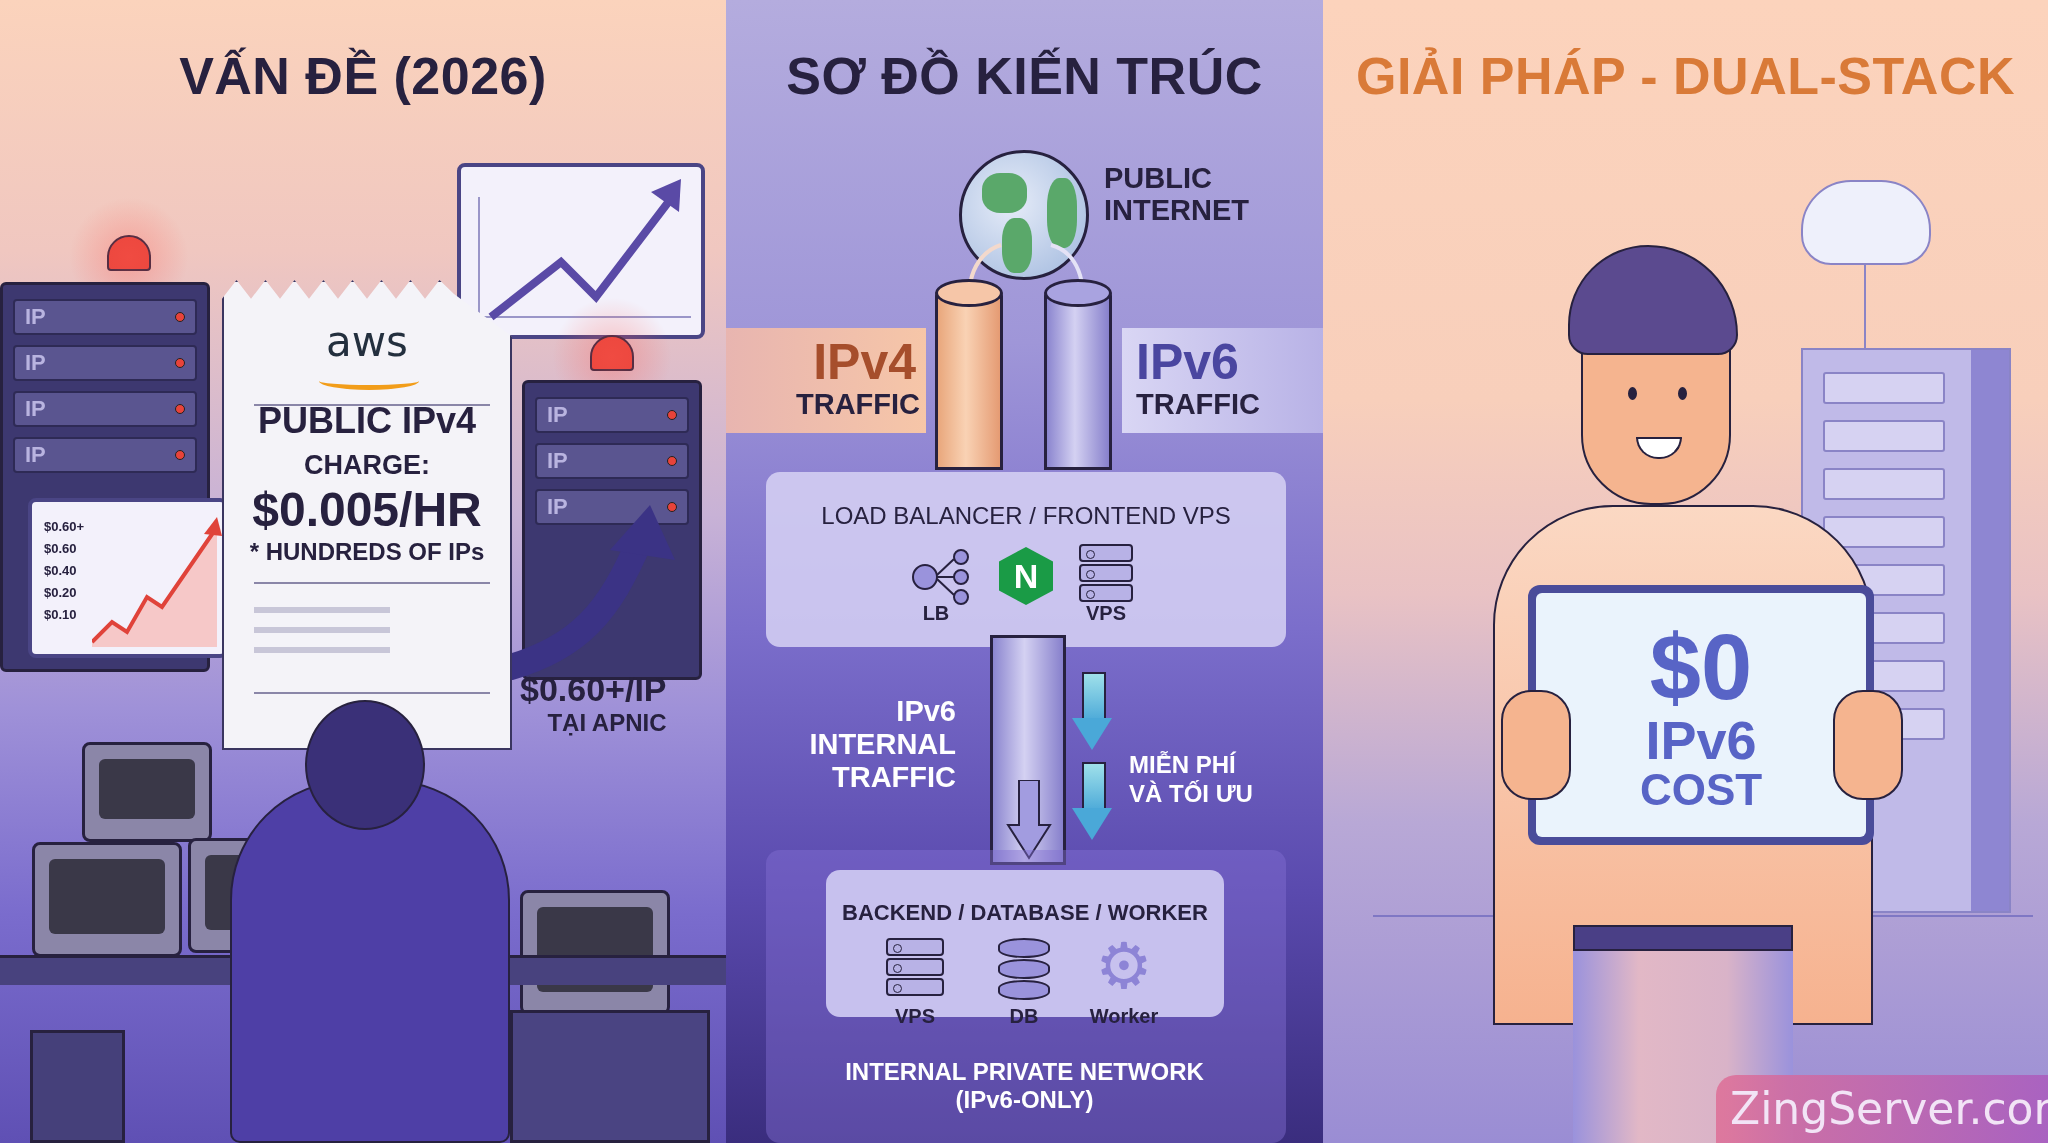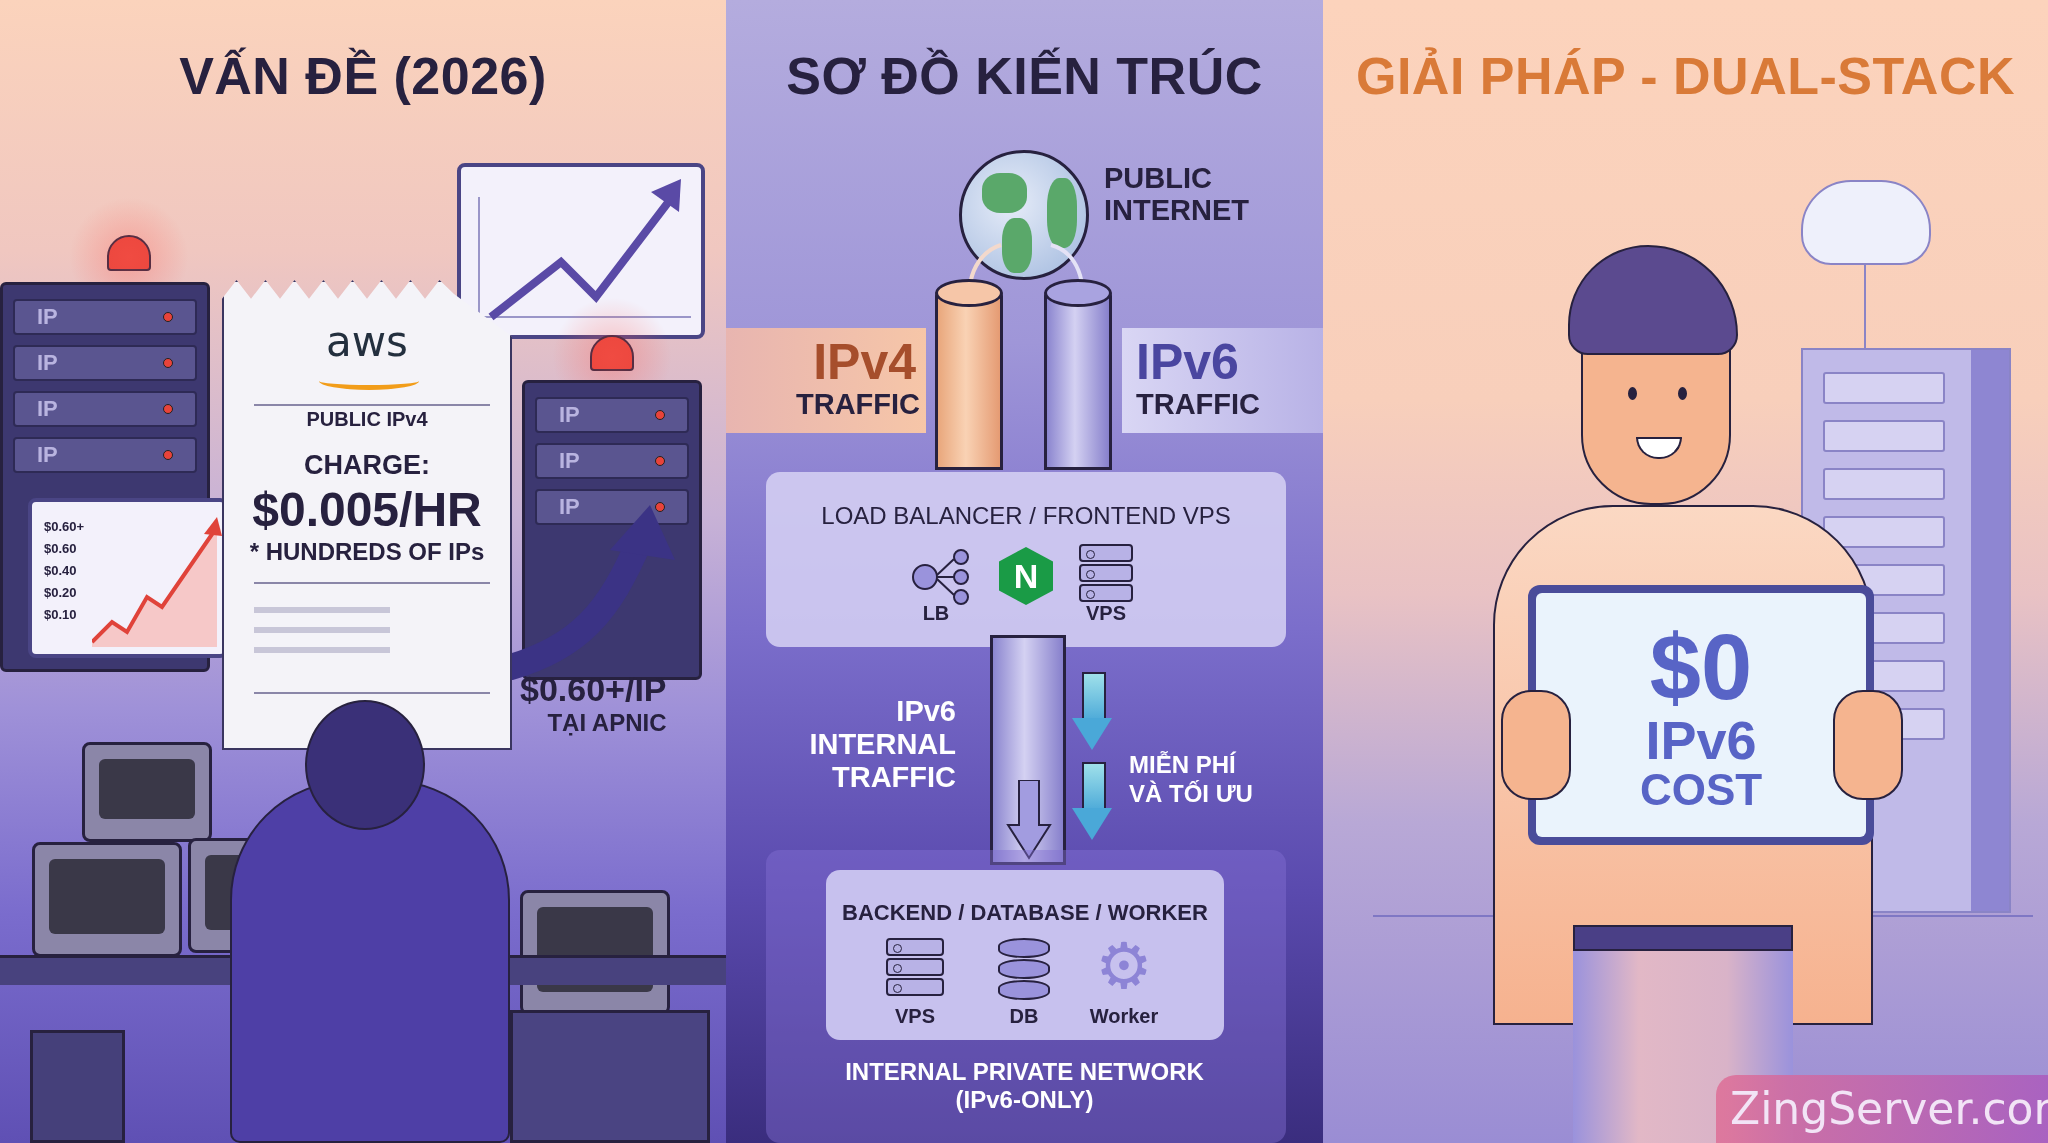--- a/index.html
+++ b/index.html
@@ -9,21 +9,21 @@
 #p1{left:0;width:726px;background:linear-gradient(180deg,#fbd3bc 0%,#f0c7c0 22%,#c8b2d6 45%,#9f91d8 62%,#7a6ccd 80%,#5f50b4 100%)}
 #p2{left:726px;width:597px;background:linear-gradient(180deg,#b4acde 0%,#9f96d8 30%,#7b6ecb 55%,#5a4aae 78%,#3a2d7e 100%)}
 #p3{left:1323px;width:725px;background:linear-gradient(180deg,#fcd3bc 0%,#f8cfbb 35%,#e9c2c4 52%,#b8a8d6 72%,#9a8dd4 100%)}
 .title{position:absolute;left:0;right:0;text-align:center;font-weight:bold;font-size:52px;letter-spacing:0.5px}
 #p1 .title{top:46px;color:#27213f}
 #p2 .title{top:46px;color:#27213f}
 #p3 .title{top:46px;color:#d97a38}
 .abs{position:absolute}
 
 .rack{position:absolute;background:#3d3870;border:3px solid #27213f;border-radius:6px;padding:14px 10px}
-.unit{height:36px;background:#5a5590;border:2px solid #2e2a55;border-radius:4px;margin-bottom:10px;display:flex;align-items:center;padding:0 22px;justify-content:space-between}
+.unit{height:36px;background:#5a5590;border:2px solid #2e2a55;border-radius:4px;margin-bottom:10px;display:flex;align-items:center;padding:0 10px;justify-content:space-between}
 .unit span{color:#b9b4e0;font-size:22px;font-weight:bold}
 .unit i{width:10px;height:10px;border-radius:50%;background:#e8433a;display:block;border:1px solid #222}
 .siren{position:absolute;width:44px;height:36px;background:#e8433a;border-radius:22px 22px 4px 4px;border:2px solid #27213f}
 .siren:before{content:"";position:absolute;left:-40px;top:-40px;width:120px;height:120px;border-radius:50%;background:radial-gradient(circle,rgba(255,90,80,.35),rgba(255,90,80,0) 70%)}
 .chartbox{position:absolute;background:#f3f1fb;border:4px solid #4a4585;border-radius:8px}
 .receipt{position:absolute;left:222px;top:280px;width:290px;height:470px;background:#f4f3f8;border:2px solid #3a3560;clip-path:polygon(0 4%,5% 0,10% 4%,15% 0,20% 4%,25% 0,30% 4%,35% 0,40% 4%,45% 0,50% 4%,55% 0,60% 4%,65% 0,70% 4%,75% 0,80% 3%,100% 12%,100% 100%,0 100%)}
 .aws{position:absolute;left:0;right:0;top:35px;text-align:center;font-size:42px;color:#232f3e;font-family:"DejaVu Sans",sans-serif}
 .aws-smile{position:absolute;left:95px;top:90px;width:100px;height:18px;border-bottom:5px solid #f29d1a;border-radius:0 0 50% 50%}
 .r-line{position:absolute;left:30px;right:20px;height:2px;background:#8a86a8}
 .r-text{position:absolute;left:0;right:0;text-align:center;color:#27213f;font-weight:bold}
@@ -55,21 +55,21 @@
 .srv{position:absolute;width:54px}
 .srv div{height:18px;border:2px solid #27213f;border-radius:4px;background:#b8b2e6;margin-bottom:2px;position:relative}
 .srv div:before{content:"";position:absolute;left:5px;top:4px;width:7px;height:7px;border-radius:50%;border:1.5px solid #27213f}
 .pipe-int{position:absolute;left:264px;top:635px;width:76px;height:230px;background:linear-gradient(90deg,#8b85cf,#d4d1f2 45%,#8780cc);border:3px solid #27213f}
 .int-label{position:absolute;left:60px;top:695px;width:170px;text-align:right;color:#fff;font-size:29px;font-weight:bold;line-height:33px}
 .free-label{position:absolute;left:403px;top:750px;color:#fff;font-size:24px;font-weight:bold;line-height:29px}
 .arrow-down{position:absolute;width:40px;height:80px}
 .arrow-down:before{content:"";position:absolute;left:10px;top:0;width:20px;height:48px;background:linear-gradient(#9fe0ea,#4aa8d8);border:2px solid #27213f}
 .arrow-down:after{content:"";position:absolute;left:0;top:46px;border-left:20px solid transparent;border-right:20px solid transparent;border-top:32px solid #4aa8d8}
 .net-outer{position:absolute;left:40px;top:850px;width:520px;height:293px;background:rgba(130,110,210,.45);border-radius:14px}
-.be-box{position:absolute;left:100px;top:870px;width:398px;height:170px;background:#c7c1ee;border-radius:14px}
+.be-box{position:absolute;left:100px;top:870px;width:398px;height:147px;background:#c7c1ee;border-radius:14px}
 .be-title{position:absolute;left:0;right:0;top:30px;text-align:center;font-size:22px;font-weight:bold;color:#27213f}
 .db{position:absolute;width:52px;height:62px}
 .db div{height:20px;border:2px solid #27213f;border-radius:50%/40%;background:#9a93dc;margin-bottom:1px}
 .gear{position:absolute;width:60px;height:60px;font-size:64px;line-height:60px;color:#8d84d6;text-align:center}
 .net-label{position:absolute;left:0;right:0;top:1058px;text-align:center;color:#fff;font-size:24px;font-weight:bold;line-height:28px}
 
 .cloud{position:absolute;left:478px;top:180px;width:130px;height:85px;background:#eef0fb;border:2px solid #8a84c6;border-radius:50px 50px 30px 30px}
 .cloud-line{position:absolute;left:541px;top:265px;width:2px;height:85px;background:#8a84c6}
 .tower{position:absolute;left:478px;top:348px;width:210px;height:565px;background:#c0bae8;border:2px solid #8a84c6}
 .tower .side{position:absolute;right:0;top:0;width:38px;height:100%;background:#8e86d2}
@@ -158,21 +158,21 @@
 
   <svg class="abs" style="left:490px;top:500px" width="190" height="180">
     <path d="M10,170 C90,150 120,110 150,40" fill="none" stroke="#3b3385" stroke-width="26"></path>
     <polygon points="160,5 120,50 185,60" fill="#3b3385"></polygon>
   </svg>
 
   <div class="receipt">
     <div class="aws">aws</div>
     <div class="aws-smile"></div>
     <div class="r-line" style="top:122px"></div>
-    <div class="r-text" style="top:126px;font-size:20px">PUBLIC IPv4</div>
+    <div class="r-text" style="top:118px;font-size:36px">PUBLIC IPv4</div>
     <div class="r-text" style="top:168px;font-size:27px">CHARGE:</div>
     <div class="r-text" style="top:200px;font-size:48px">$0.005/HR</div>
     <div class="r-text" style="top:256px;font-size:24px">* HUNDREDS OF IPs</div>
     <div class="r-line" style="top:300px"></div>
     <div class="r-line" style="top:325px;right:120px;height:6px;background:#c8c6d8"></div>
     <div class="r-line" style="top:345px;right:120px;height:6px;background:#c8c6d8"></div>
     <div class="r-line" style="top:365px;right:120px;height:6px;background:#c8c6d8"></div>
     <div class="r-line" style="top:410px"></div>
   </div>
 

